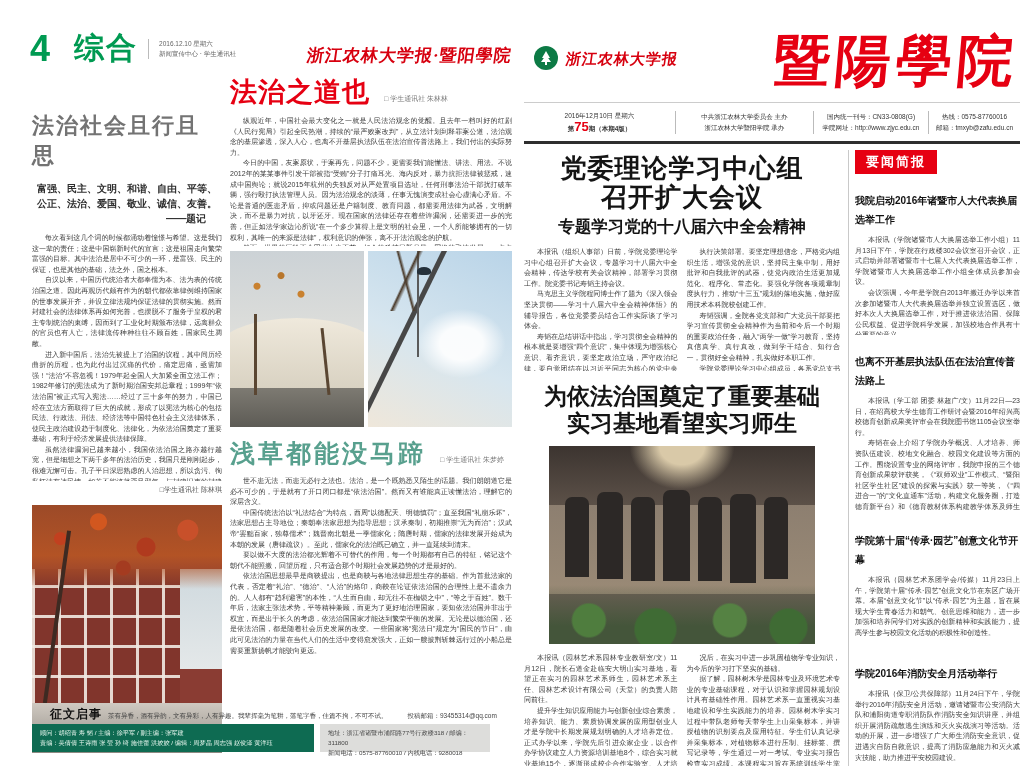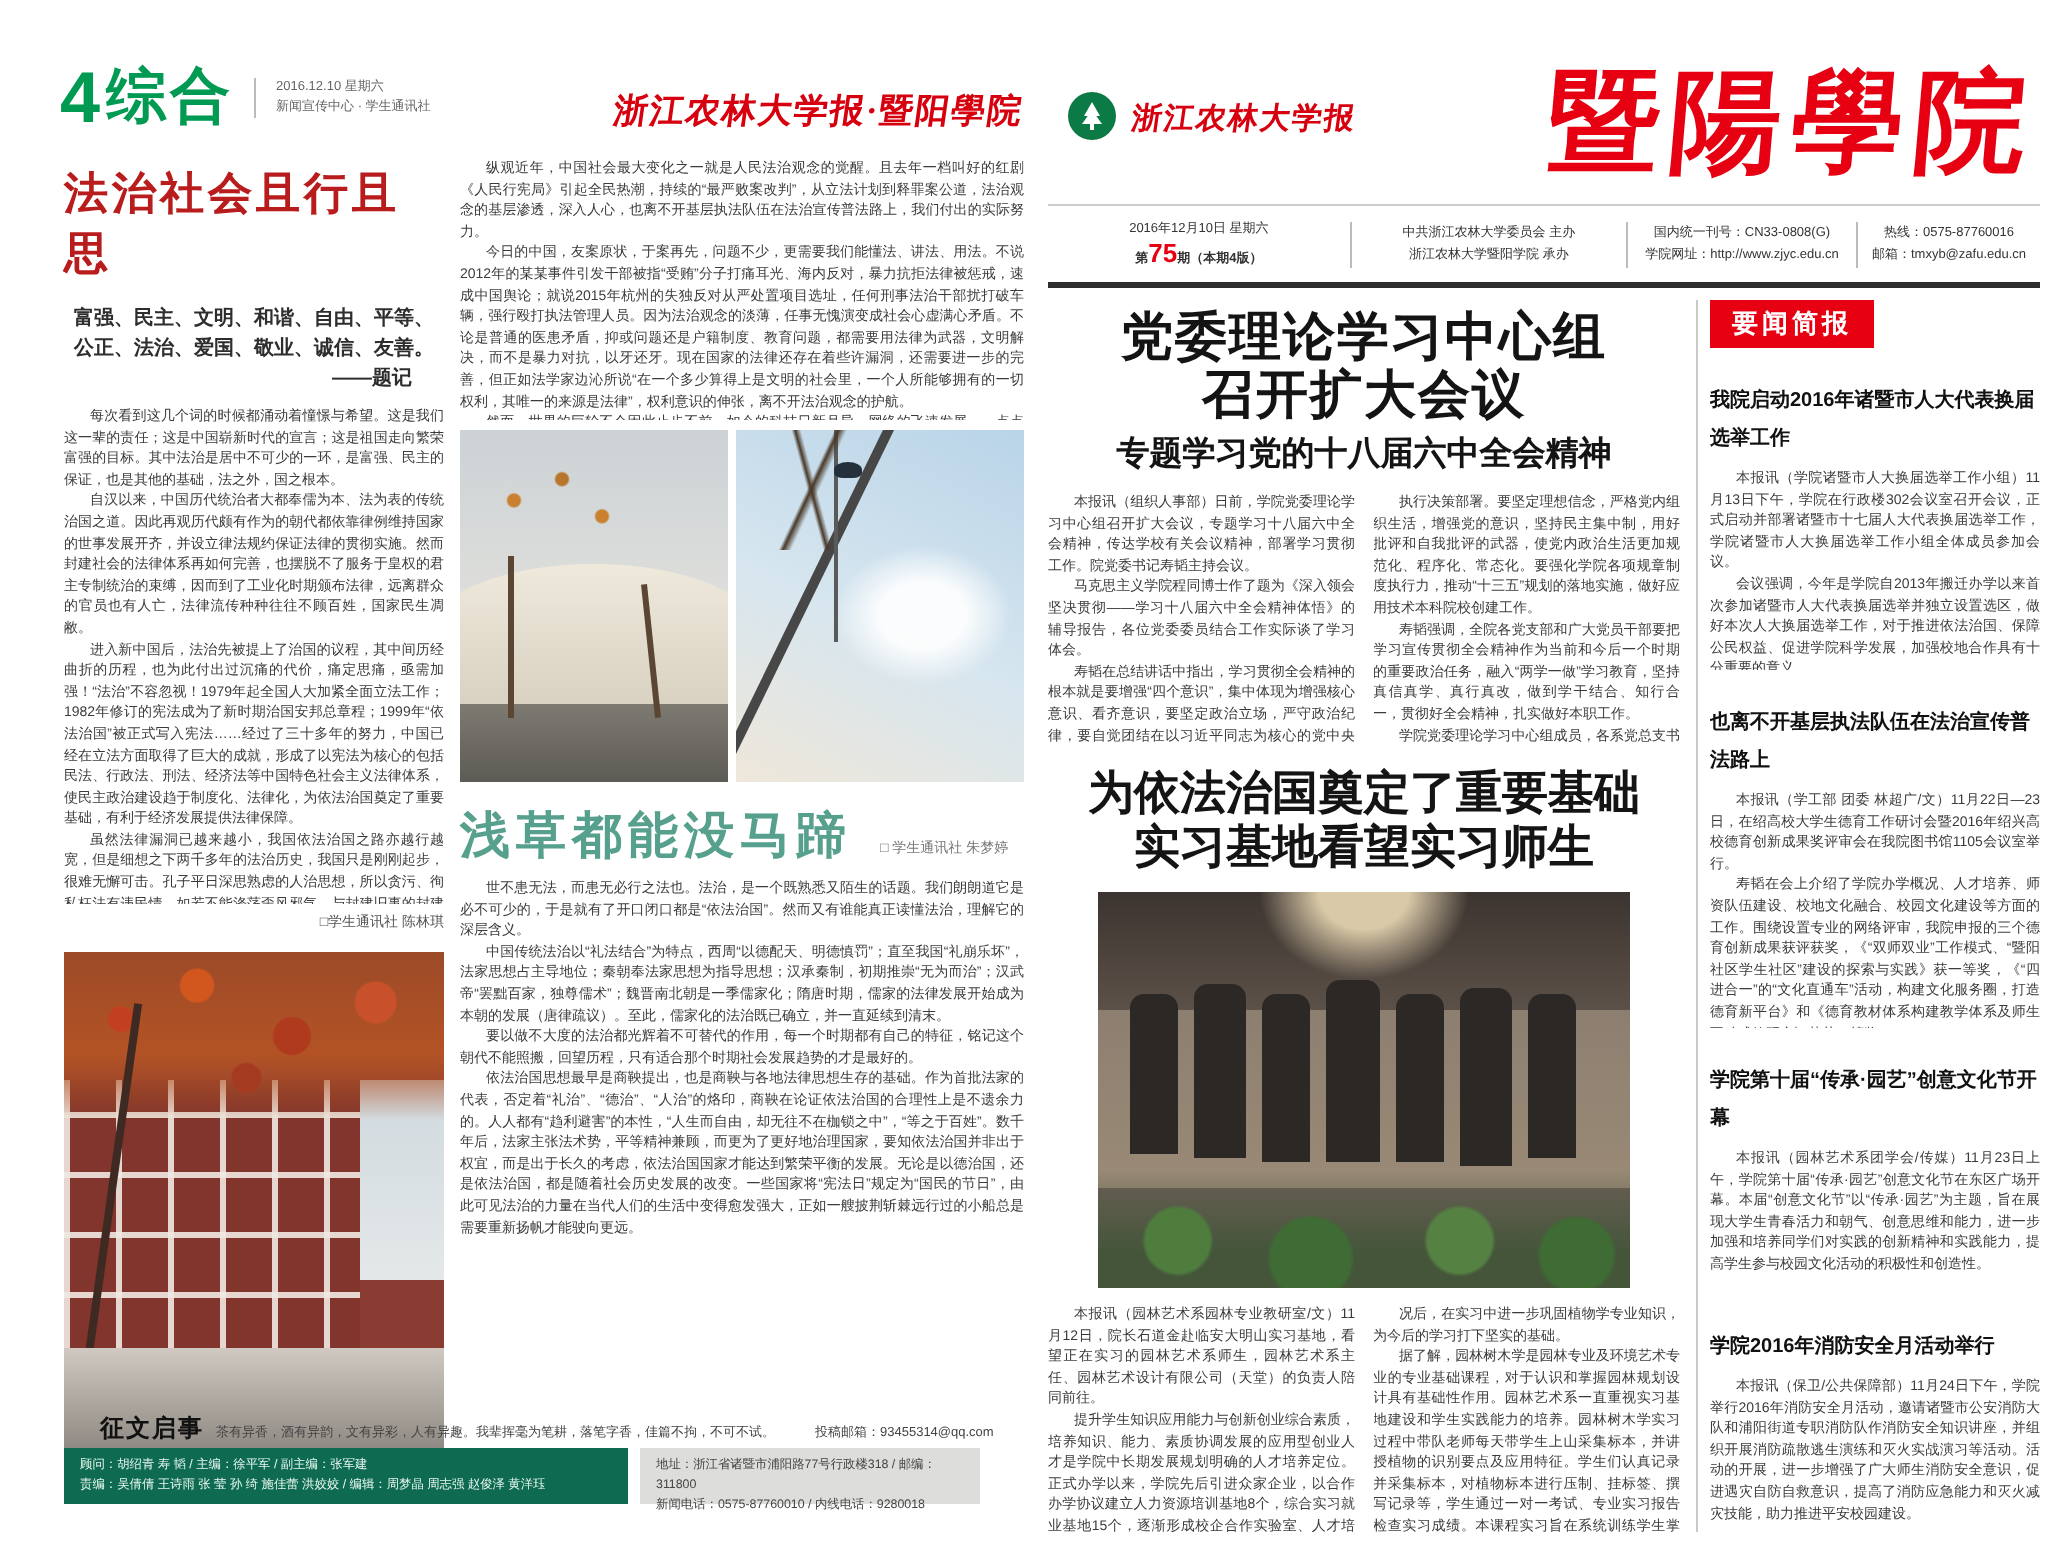--- a/index.html
+++ b/index.html
@@ -6,25 +6,25 @@
   #canvas{position:relative;width:1024px;height:780px;background:#ffffff;font-family:"Liberation Sans",sans-serif;overflow:hidden;margin:0 auto;}
   
   .small-body{font-size:7px;line-height:10.6px;color:#3b3b3b;text-align:justify;overflow:hidden;}
   .small-body p{margin:0;text-indent:13px;}
   .byline{font-size:7px;color:#777;margin-left:14px;white-space:nowrap;}
   
   .lp{position:absolute;left:30px;top:28px;width:482px;height:728px;}
   .lp-header{position:absolute;left:0;top:0;width:482px;height:46px;}
   .lp-head-left{display:flex;align-items:center;}
   .lp-num{font-size:36px;font-weight:bold;color:#009a52;line-height:36px;}
-  .lp-section{font-size:30px;font-weight:bold;color:#009a52;margin-left:3px;letter-spacing:2px;}
+  .lp-section{font-size:30px;font-weight:bold;color:#009a52;margin-left:24px;letter-spacing:2px;}
   .lp-head-meta{margin-left:10px;padding-left:10px;border-left:1px solid #bbb;font-size:6.5px;color:#666;line-height:10px;}
   .lp-mast{position:absolute;right:0;top:16px;color:#d7000f;font-family:"Liberation Serif",serif;font-weight:bold;font-size:17px;transform:skewX(-8deg);letter-spacing:1px;}
   .colA{position:absolute;left:2px;top:54px;width:190px;}
-  .a1-title{font-family:"Liberation Serif",serif;font-size:22px;font-weight:bold;color:#b91c1c;letter-spacing:2px;}
+  .a1-title{font-family:"Liberation Serif",serif;font-size:22px;font-weight:bold;color:#737373;letter-spacing:2px;margin-top:29px;}
   .a1-epi{font-size:10px;font-weight:bold;color:#2e2e2e;line-height:15px;text-align:center;margin:10px 0 7px;}
   .a1-epi .sig{display:block;text-align:right;padding-right:16px;}
   .a1-body{height:248px;}
   .sign{font-size:7px;color:#555;text-align:right;margin-top:4px;}
   .photoA{margin-top:10px;width:190px;height:248px;position:relative;overflow:hidden;background:#8a3c33;}
   .colB{position:absolute;left:200px;top:46px;width:282px;}
   .a2-titlerow,.a3-titlerow{display:flex;align-items:baseline;}
   .a2-title{font-size:27px;font-weight:bold;color:#e60012;letter-spacing:1px;}
   .a2-body{margin-top:6px;height:130px;}
   .photo-row{display:flex;gap:4px;margin-top:5px;}
@@ -133,20 +133,24 @@
       <div class="photoA">
         <div class="ph pA-sky"></div>
         <div class="ph pA-building"></div>
         <div class="ph pA-foliage"></div>
         <div class="ph pA-trunk"></div>
         <div class="ph pA-path"></div>
       </div>
     </div>
 
     <div class="colB">
+      <div class="a2-titlerow">
+        <span class="a2-title">法治之道也</span>
+        <span class="byline">□ 学生通讯社 朱林林</span>
+      </div>
       <div class="small-body a2-body">
           <p>纵观近年，中国社会最大变化之一就是人民法治观念的觉醒。且去年一档叫好的红剧《人民行宪局》引起全民热潮，持续的“最严败案改判”，从立法计划到释罪案公道，法治观念的基层渗透，深入人心，也离不开基层执法队伍在法治宣传普法路上，我们付出的实际努力。</p>
           <p>今日的中国，友案原状，于案再先，问题不少，更需要我们能懂法、讲法、用法。不说2012年的某某事件引发干部被指“受贿”分子打痛耳光、海内反对，暴力抗拒法律被惩戒，速成中国舆论；就说2015年杭州的失独反对从严处置项目选址，任何刑事法治干部扰打破车辆，强行殴打执法管理人员。因为法治观念的淡薄，任事无愧演变成社会心虚满心矛盾。不论是普通的医患矛盾，抑或问题还是户籍制度、教育问题，都需要用法律为武器，文明解决，而不是暴力对抗，以牙还牙。现在国家的法律还存在着些许漏洞，还需要进一步的完善，但正如法学家边沁所说“在一个多少算得上是文明的社会里，一个人所能够拥有的一切权利，其唯一的来源是法律”，权利意识的伸张，离不开法治观念的护航。</p>
           <p>然而，世界的巨轮不会因此止步不前，如今的科技日新月异，网络的飞速发展，一点点风吹草动，社会舆论纷争铺天。我们也许得需要以法为度，既戒自己，以法为剑，择善而行。正如这些无异“最严败案改判”一番宽松横宽给予了平反，谁会害者冤枉好案。但个人色彩的是非无辜领先，被执行死刑21年后才重获清白，谁能告慰那一个沉冤。不能否认，中国在法律体系和司法制度上还有待完善，但方向对路、靠山可靠，依法治国才是我们的根本之策。唯有如此，才能避免类似的悲剧发生；唯有如此，才能在荆棘中披荆斩棘，寻法之正确之道。</p>
         </div>
 
       <div class="photo-row">
         <div class="photoB1">
           <div class="ph pB1-sky"></div>
           <div class="ph pB1-dome"></div>

